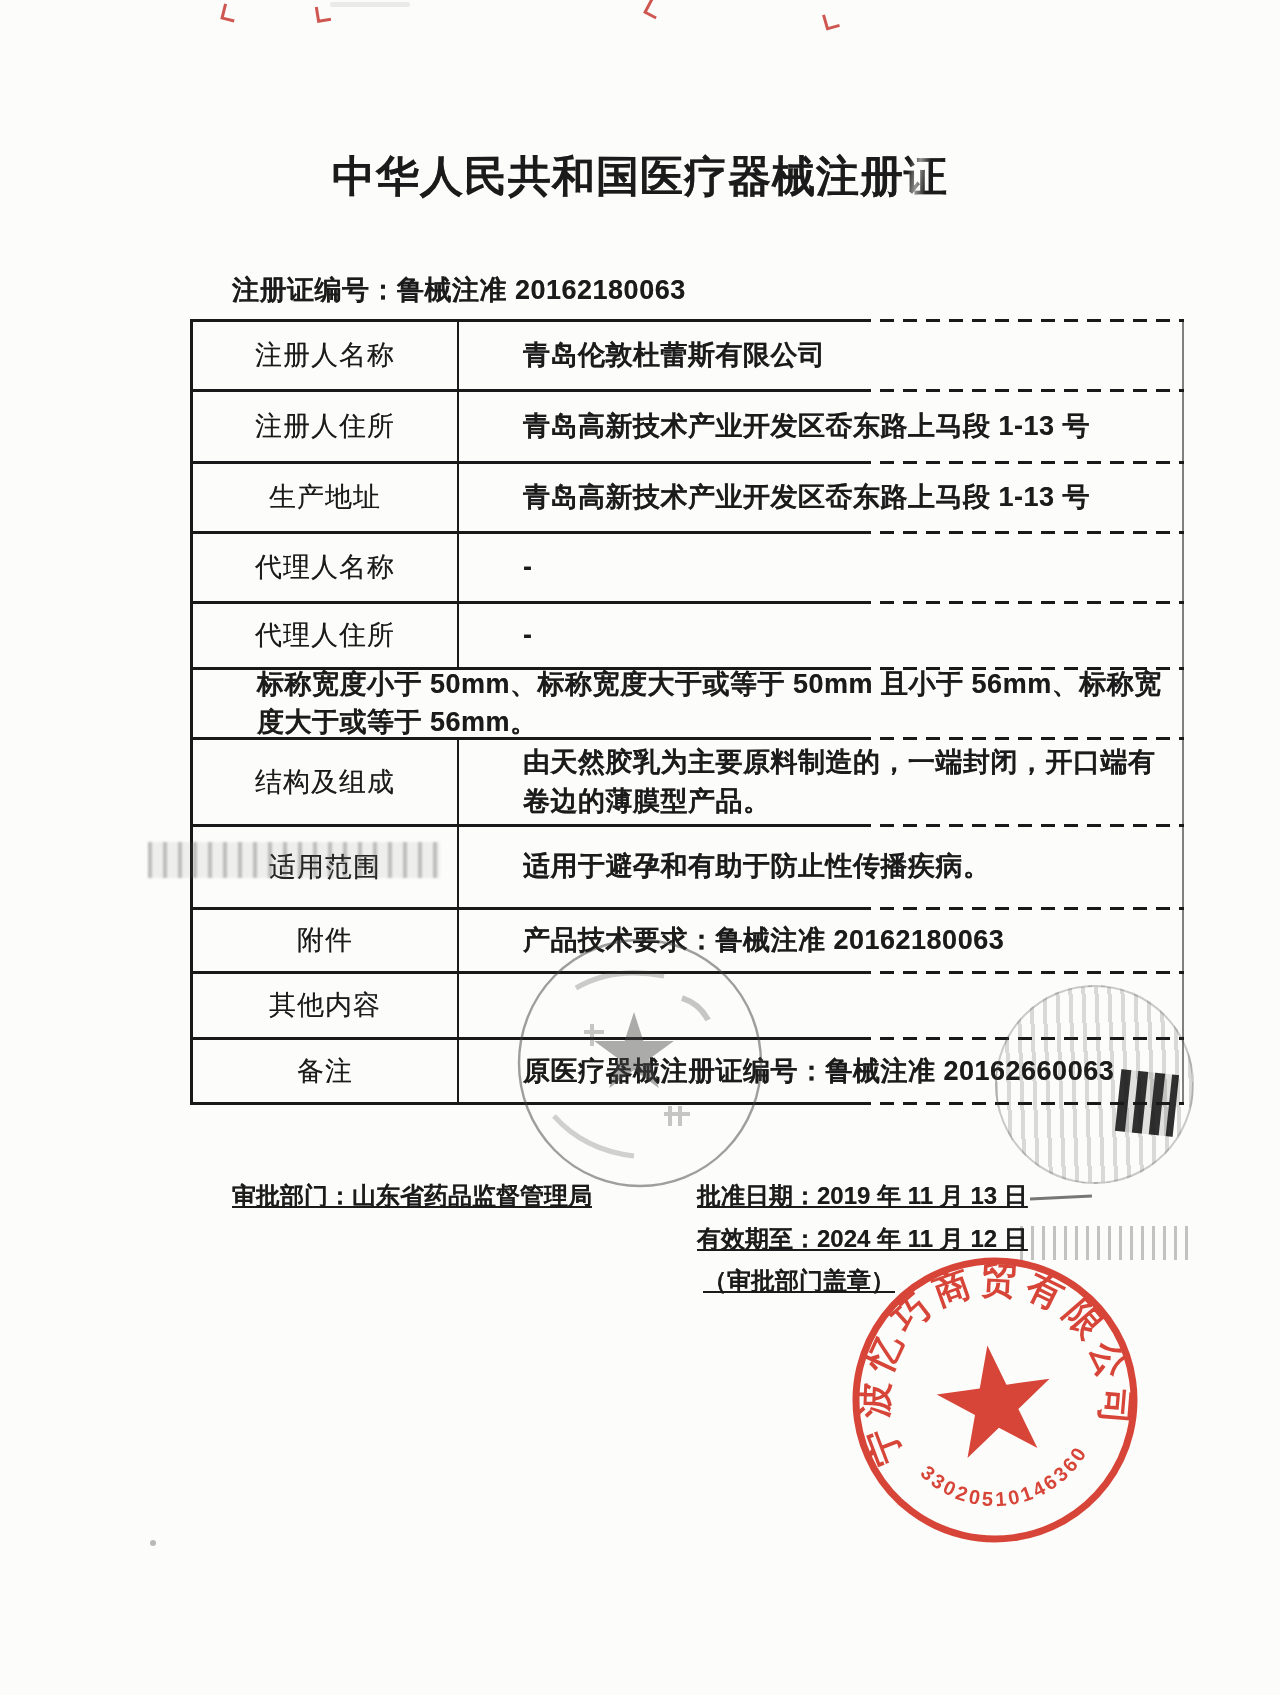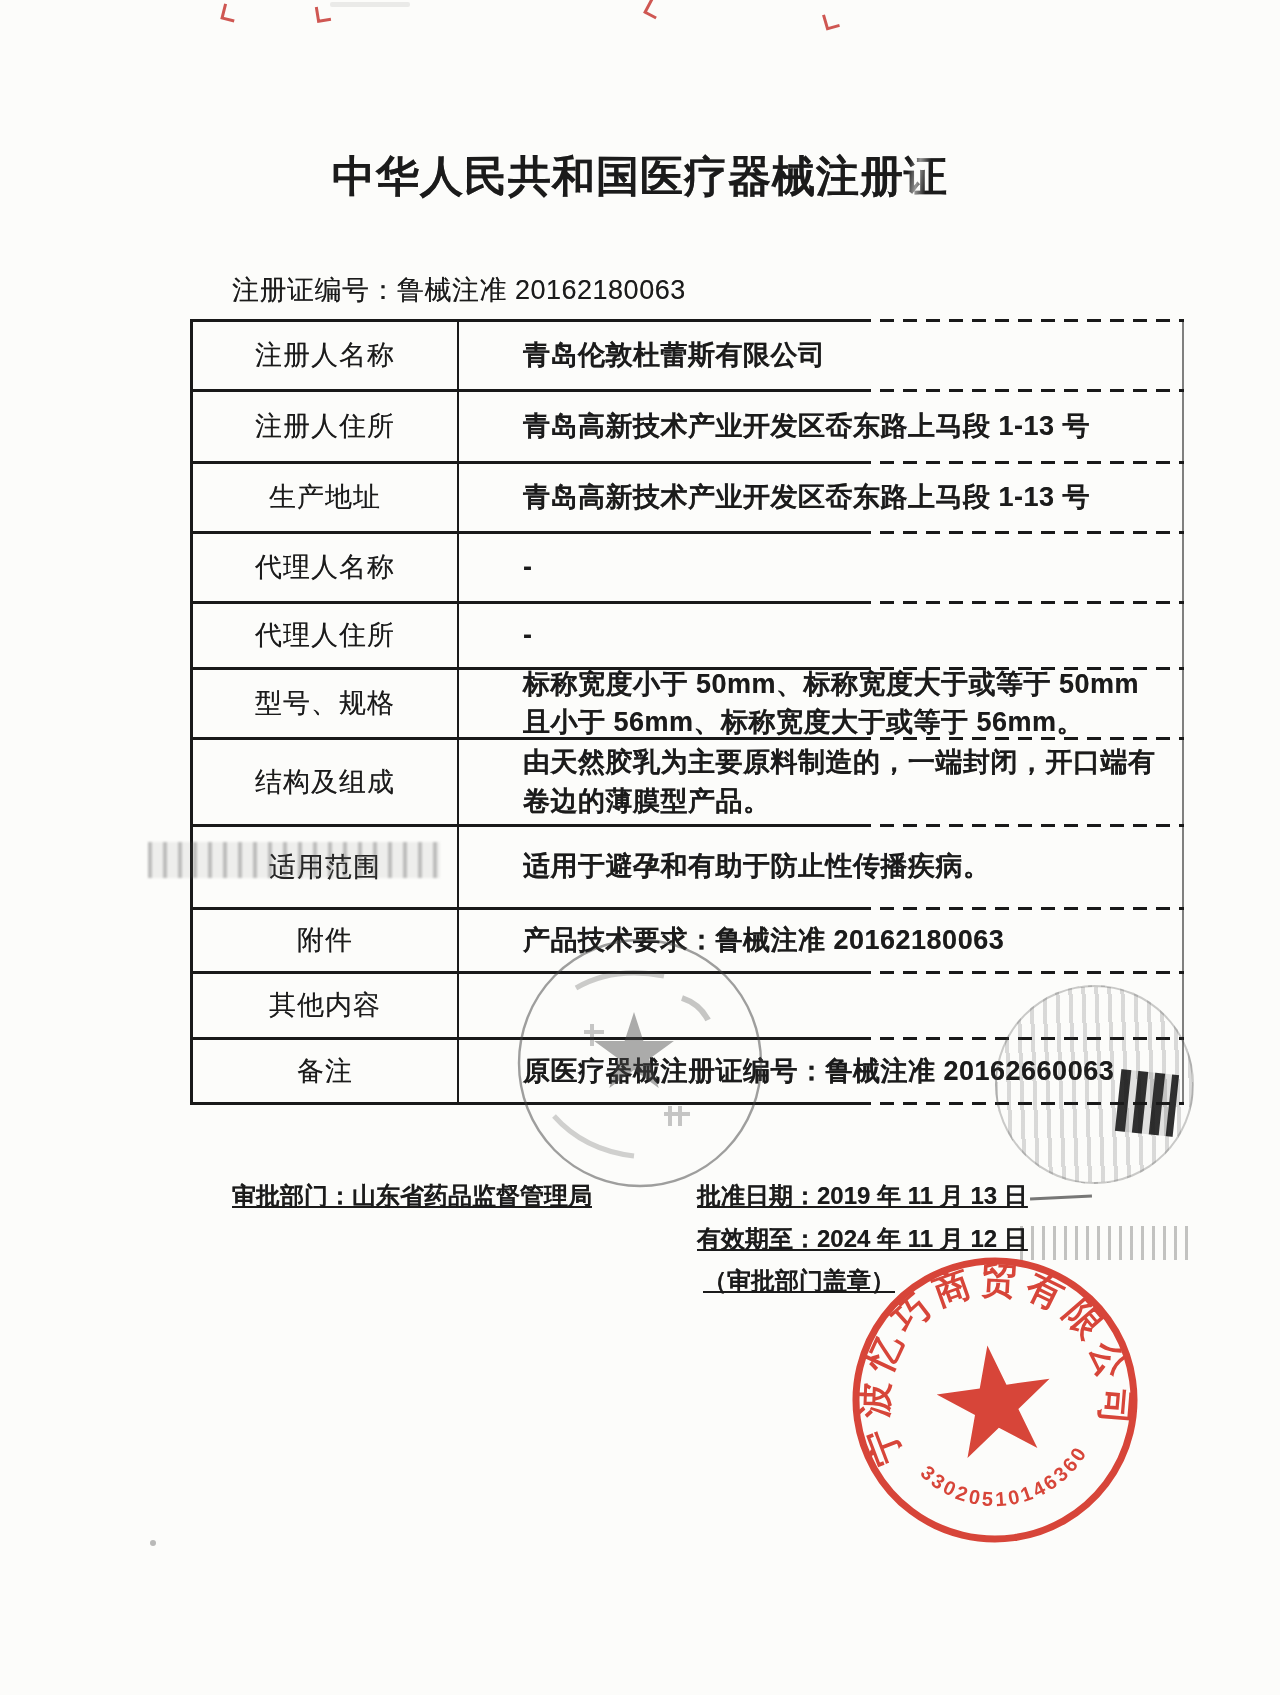--- a/index.html
+++ b/index.html
@@ -15,21 +15,21 @@
     text-align:center;font-size:43px;font-weight:700;letter-spacing:1px;
     text-shadow:0 0 .6px rgba(0,0,0,.55);
   }
   .title-distress{
     position:absolute;left:898px;top:152px;width:34px;height:52px;
     background:linear-gradient(100deg,rgba(252,252,250,0) 30%,rgba(252,252,250,.55) 55%,rgba(252,252,250,0) 80%);
     pointer-events:none;
   }
   .reg-line{
     position:absolute;left:232px;top:272px;
-    font-size:27px;font-weight:400;letter-spacing:.5px;
+    font-size:27px;font-weight:700;letter-spacing:.5px;
     text-shadow:0 0 .5px rgba(0,0,0,.5);
   }
   
   .cert-table{
     position:absolute;left:190px;top:320px;width:994px;box-sizing:border-box;
     border-left:3px solid #191919;
     border-right:2px solid rgba(25,25,25,.55);
   }
   .cert-table::after{
     content:"";position:absolute;left:-3px;right:-2px;bottom:-1px;height:3px;
@@ -161,21 +161,20 @@
       </div>
       <div class="t-row">
         <div class="t-label">代理人名称</div>
         <div class="t-value">-</div>
       </div>
       <div class="t-row">
         <div class="t-label">代理人住所</div>
         <div class="t-value">-</div>
       </div>
       <div class="t-row">
-        <div class="t-label">型号、规格</div>
         <div class="t-value">标称宽度小于 50mm、标称宽度大于或等于 50mm 且小于 56mm、标称宽度大于或等于 56mm。</div>
       </div>
       <div class="t-row">
         <div class="t-label">结构及组成</div>
         <div class="t-value">由天然胶乳为主要原料制造的，一端封闭，开口端有卷边的薄膜型产品。</div>
       </div>
       <div class="t-row">
         <div class="t-label">适用范围</div>
         <div class="t-value">适用于避孕和有助于防止性传播疾病。</div>
       </div>

